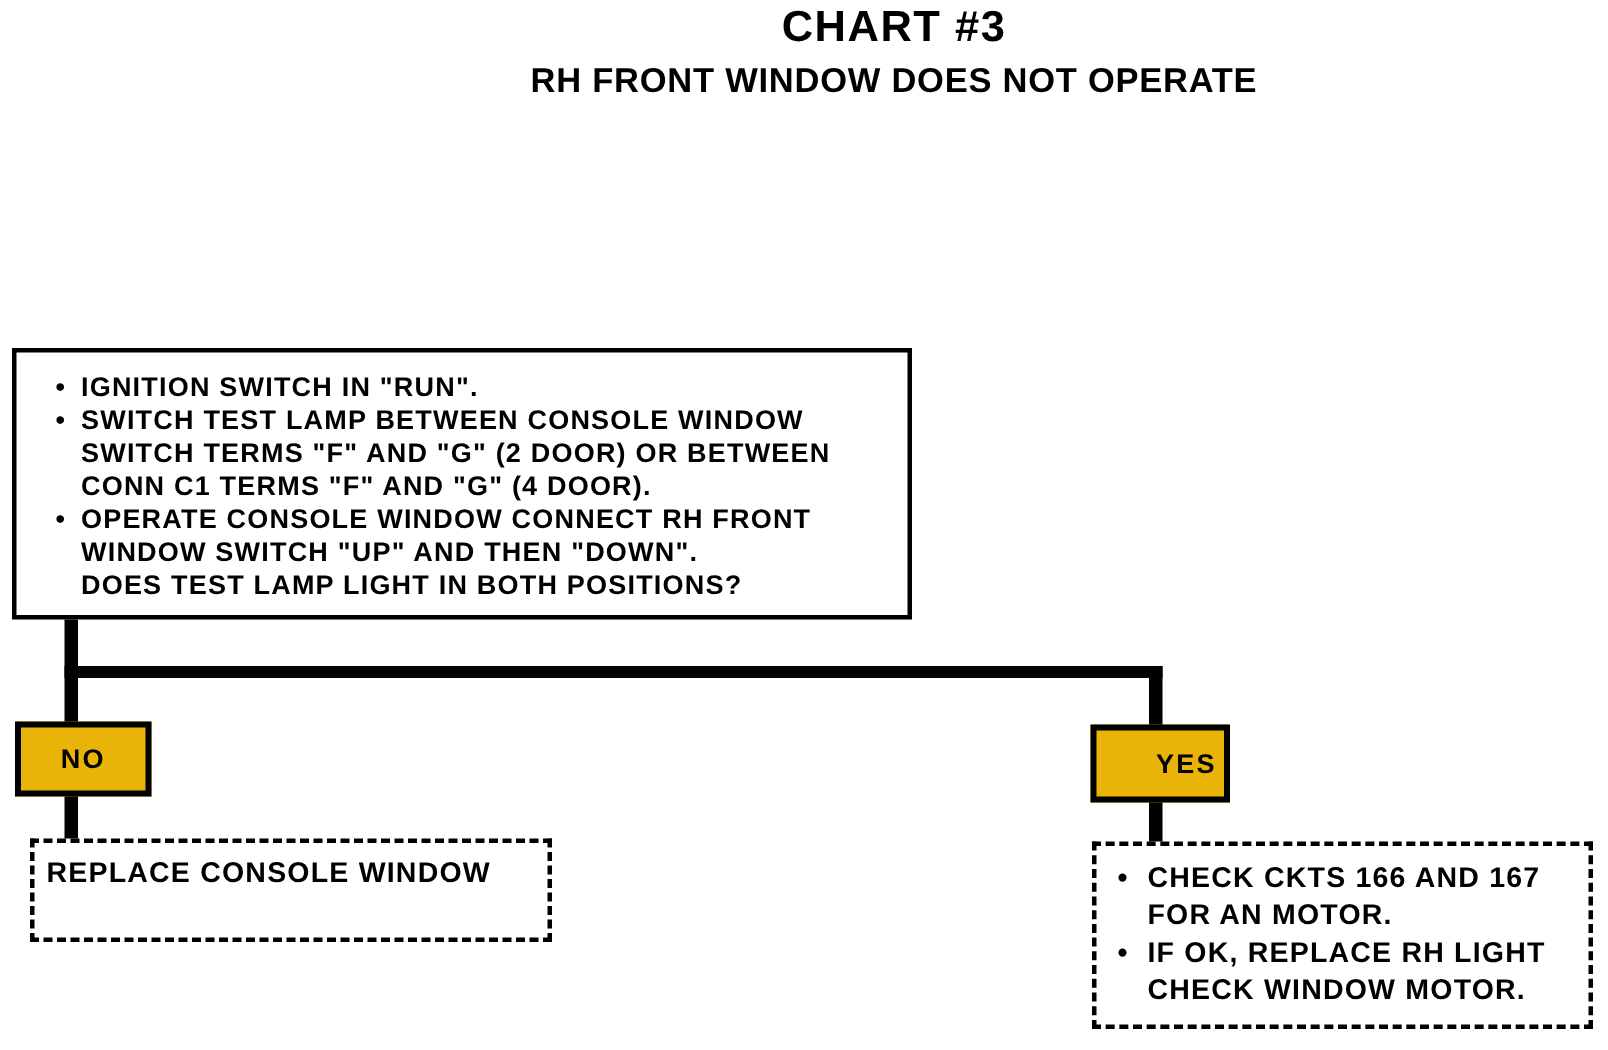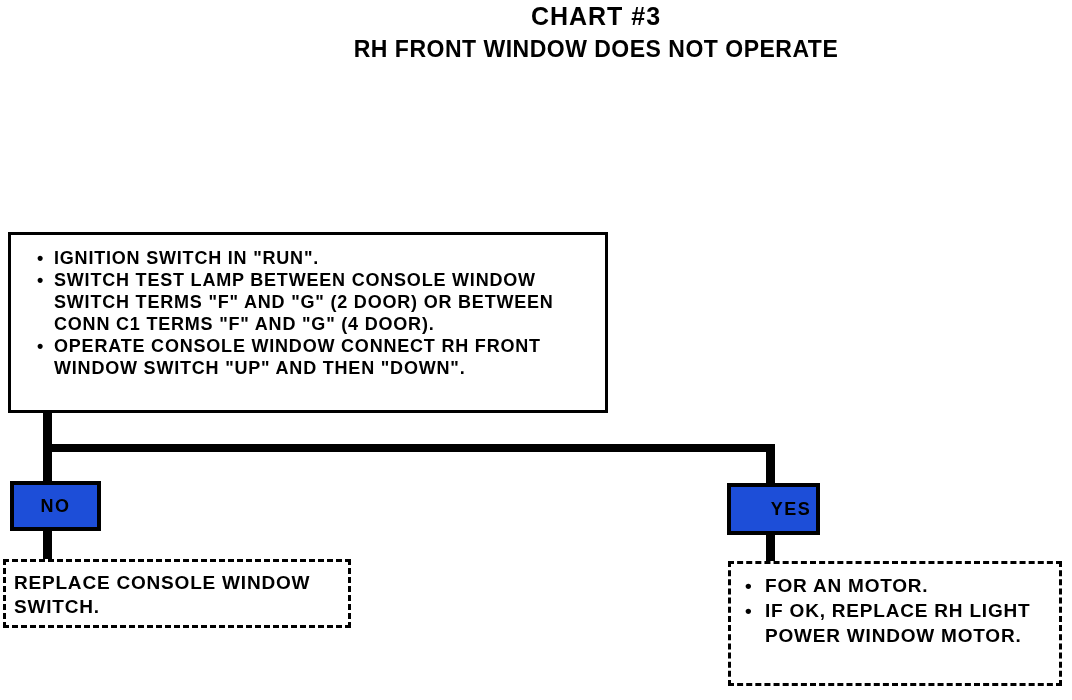--- a/index.html
+++ b/index.html
@@ -2,48 +2,48 @@
 <html><head>
 <meta charset="utf-8">
 <style>
   html,body{margin:0;padding:0;background:#ffffff;}
   .page{
     position:relative;width:1072px;height:700px;background:#ffffff;
     font-family:"Liberation Sans",sans-serif;font-weight:bold;color:#000000;
     overflow:hidden;
   }
   .heading{position:absolute;left:120px;top:2px;width:952px;text-align:center;}
-  .title{font-size:25px;letter-spacing:1px;}
+  .title{font-size:29px;letter-spacing:1px;}
   .subtitle{font-size:23px;letter-spacing:0.5px;margin-top:5px;text-align:center;}
 
   .testbox{
     position:absolute;left:8px;top:232px;width:600px;height:181px;
     border:3px solid #000;box-sizing:border-box;padding:12px 8px 0 14px;
   }
   .tline{position:relative;padding-left:29px;font-size:18px;line-height:22px;
          letter-spacing:0.8px;white-space:nowrap;}
   .tline .blt{position:absolute;left:12px;}
 
   .conn{position:absolute;background:#000;}
   #conn-left-v{left:43px;top:413px;width:9px;height:70px;}
   #conn-h{left:43px;top:444px;width:732px;height:8px;}
   #conn-right-v{left:766px;top:444px;width:9px;height:41px;}
   #conn-no-stub{left:43px;top:529px;width:9px;height:31px;}
   #conn-yes-stub{left:766px;top:533px;width:9px;height:29px;}
 
   .decision{
-    position:absolute;border:4px solid #000;box-sizing:border-box;background:#1d4ed8;
+    position:absolute;border:4px solid #000;box-sizing:border-box;background:#eab308;
     display:flex;align-items:center;justify-content:center;
     font-size:18px;letter-spacing:1.5px;
   }
   #no-box{left:10px;top:481px;width:91px;height:50px;}
   #yes-box{left:727px;top:483px;width:93px;height:52px;padding-left:35px;}
 
   .dotted{position:absolute;border:3px dashed #000;box-sizing:border-box;background:#fff;}
-  #no-action{left:3px;top:559px;width:348px;height:69px;padding:9px 8px 0 8px;}
+  #no-action{left:20px;top:559px;width:348px;height:69px;padding:9px 8px 0 8px;}
   .naline{font-size:19px;line-height:24px;letter-spacing:0.8px;white-space:nowrap;}
   #yes-action{left:728px;top:561px;width:334px;height:125px;padding:9px 4px 0 0;}
   .yline{position:relative;padding-left:34px;font-size:19px;line-height:25px;
          letter-spacing:0.8px;white-space:nowrap;}
   .yline .blt{position:absolute;left:14px;}
 </style>
 </head>
 <body>
 
 <div class="page">
@@ -68,49 +68,52 @@
     <div class="tline">
       <span>CONN C1 TERMS "F" AND "G" (4 DOOR).</span>
     </div>
     <div class="tline">
       <span class="blt">•</span>
       <span>OPERATE CONSOLE WINDOW CONNECT RH FRONT</span>
     </div>
     <div class="tline">
       <span>WINDOW SWITCH "UP" AND THEN "DOWN".</span>
     </div>
+    <div class="tline">
+      <span>DOES TEST LAMP LIGHT IN BOTH POSITIONS?</span>
+    </div>
   </div>
 
   <div class="conn" id="conn-left-v"></div>
   <div class="conn" id="conn-h"></div>
   <div class="conn" id="conn-right-v"></div>
   <div class="conn" id="conn-no-stub"></div>
   <div class="conn" id="conn-yes-stub"></div>
 
   <div class="decision" id="no-box">
     <span>NO</span>
   </div>
   <div class="decision" id="yes-box">
     <span>YES</span>
   </div>
 
   <div class="dotted" id="no-action">
     <div class="naline">REPLACE CONSOLE WINDOW</div>
-    <div class="naline">SWITCH.</div>
   </div>
 
   <div class="dotted" id="yes-action">
     <div class="yline">
       <span class="blt">•</span>
+      <span>CHECK CKTS 166 AND 167</span>
     </div>
     <div class="yline">
       <span>FOR AN MOTOR.</span>
     </div>
     <div class="yline">
       <span class="blt">•</span>
       <span>IF OK, REPLACE RH LIGHT</span>
     </div>
     <div class="yline">
-      <span>POWER WINDOW MOTOR.</span>
+      <span>CHECK WINDOW MOTOR.</span>
     </div>
   </div>
 
 </div>
 
 </body></html>

